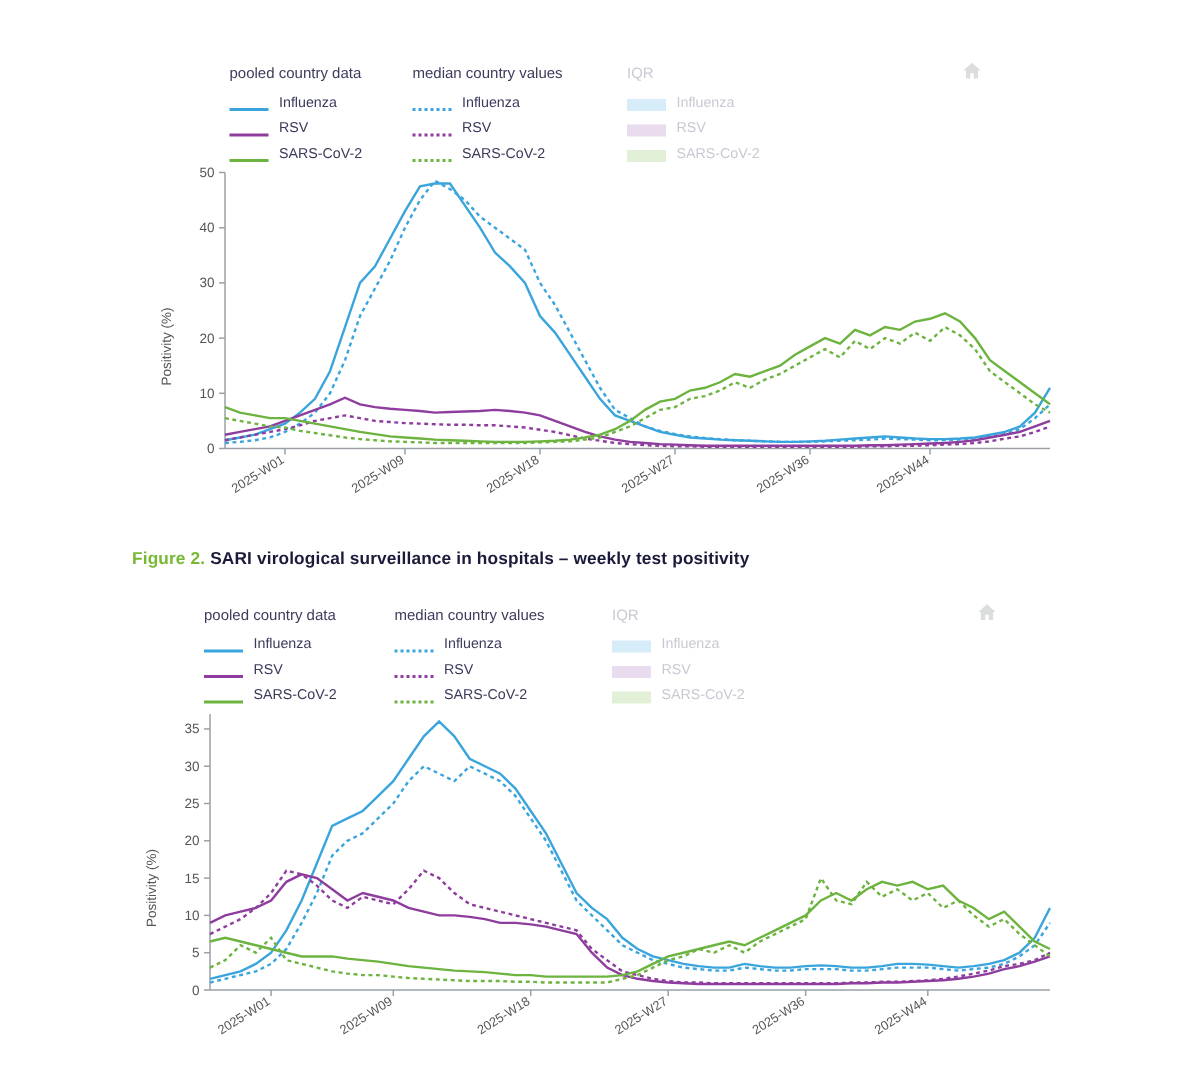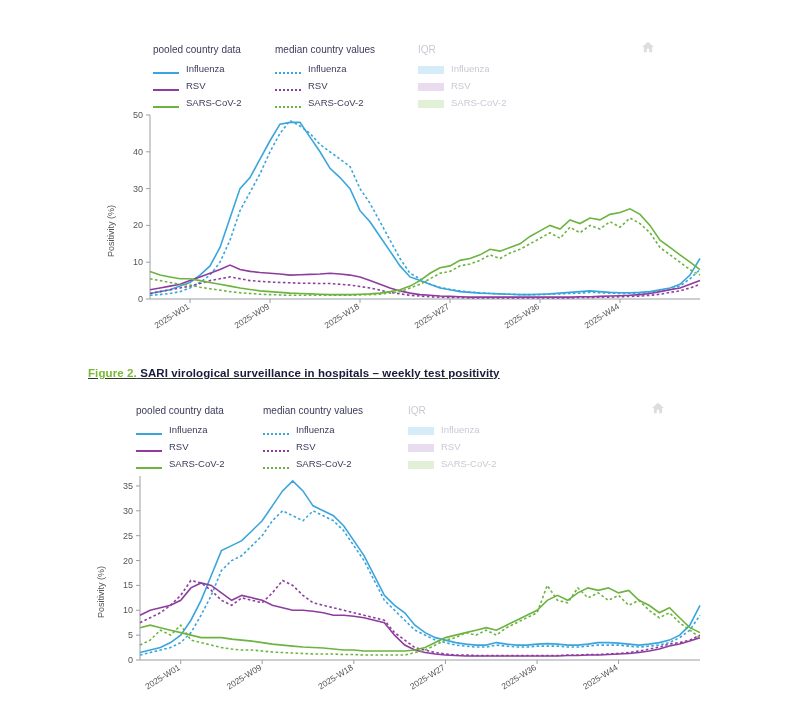--- a/index.html
+++ b/index.html
@@ -127,21 +127,21 @@
         <text x="532" y="281" class="xtick-txt" text-anchor="end" transform="rotate(-32 532 281)">2025-W44</text>
         <path d="M62.00 266.48 L72.00 264.64 L82.00 262.80 L92.00 259.12 L102.00 255.44 L112.00 248.08 L122.00 238.88 L132.00 220.48 L142.00 191.04 L152.00 161.60 L162.00 150.56 L172.00 132.16 L182.00 113.76 L192.00 97.20 L202.00 95.36 L212.00 95.36 L222.00 110.08 L232.00 124.80 L242.00 141.36 L252.00 150.56 L262.00 161.60 L272.00 183.68 L282.00 194.72 L292.00 209.44 L302.00 224.16 L312.00 238.88 L322.00 249.92 L332.00 253.60 L342.00 257.28 L352.00 260.96 L362.00 262.80 L372.00 264.64 L382.00 265.38 L392.00 266.11 L402.00 266.48 L412.00 266.85 L422.00 267.22 L432.00 267.58 L442.00 267.58 L452.00 267.22 L462.00 266.85 L472.00 266.11 L482.00 265.38 L492.00 264.64 L502.00 263.90 L512.00 264.64 L522.00 265.38 L532.00 265.74 L542.00 265.74 L552.00 265.38 L562.00 264.64 L572.00 262.80 L582.00 260.96 L592.00 257.28 L602.00 248.08 L612.00 231.52 " class="series" stroke="#3aa5dc"></path>
         <path d="M62.00 268.32 L72.00 267.58 L82.00 266.48 L92.00 264.64 L102.00 260.96 L112.00 255.44 L122.00 248.08 L132.00 235.20 L142.00 213.12 L152.00 183.68 L162.00 165.28 L172.00 146.88 L182.00 124.80 L192.00 106.40 L202.00 93.52 L212.00 99.04 L222.00 106.40 L232.00 117.44 L242.00 124.80 L252.00 132.16 L262.00 139.52 L272.00 161.60 L282.00 176.32 L292.00 194.72 L302.00 213.12 L312.00 231.52 L322.00 246.24 L332.00 251.76 L342.00 257.28 L352.00 260.22 L362.00 262.43 L372.00 263.90 L382.00 265.01 L392.00 265.74 L402.00 266.48 L412.00 266.85 L422.00 267.22 L432.00 267.58 L442.00 267.58 L452.00 267.58 L462.00 267.22 L472.00 266.85 L482.00 266.48 L492.00 266.11 L502.00 265.38 L512.00 265.74 L522.00 266.11 L532.00 266.48 L542.00 266.48 L552.00 266.11 L562.00 265.38 L572.00 263.90 L582.00 262.43 L592.00 259.12 L602.00 251.76 L612.00 242.56 " class="series dotted" stroke="#3aa5dc"></path>
         <path d="M62.00 262.80 L72.00 260.96 L82.00 259.12 L92.00 257.28 L102.00 253.60 L112.00 249.92 L122.00 246.24 L132.00 242.56 L142.00 238.14 L152.00 242.56 L162.00 244.40 L172.00 245.50 L182.00 246.24 L192.00 246.98 L202.00 248.08 L212.00 247.71 L222.00 247.34 L232.00 246.98 L242.00 246.24 L252.00 246.98 L262.00 248.08 L272.00 249.92 L282.00 253.60 L292.00 257.28 L302.00 260.96 L312.00 263.90 L322.00 266.11 L332.00 267.58 L342.00 268.32 L352.00 269.06 L362.00 269.42 L372.00 269.79 L382.00 270.16 L392.00 270.16 L402.00 270.16 L412.00 270.16 L422.00 270.16 L432.00 270.16 L442.00 270.16 L452.00 270.16 L462.00 270.16 L472.00 270.16 L482.00 270.16 L492.00 269.79 L502.00 269.79 L512.00 269.42 L522.00 269.06 L532.00 268.69 L542.00 268.32 L552.00 267.58 L562.00 266.48 L572.00 264.64 L582.00 262.80 L592.00 260.96 L602.00 257.28 L612.00 253.60 " class="series" stroke="#8e3d9e"></path>
         <path d="M62.00 266.48 L72.00 264.64 L82.00 262.80 L92.00 260.96 L102.00 259.12 L112.00 256.54 L122.00 253.60 L132.00 251.76 L142.00 249.92 L152.00 251.76 L162.00 253.60 L172.00 254.34 L182.00 255.07 L192.00 255.44 L202.00 255.81 L212.00 256.18 L222.00 256.18 L232.00 256.54 L242.00 256.54 L252.00 257.28 L262.00 258.02 L272.00 259.49 L282.00 260.96 L292.00 263.17 L302.00 265.38 L312.00 266.85 L322.00 268.32 L332.00 269.06 L342.00 269.79 L352.00 270.16 L362.00 270.53 L372.00 270.53 L382.00 270.90 L392.00 270.90 L402.00 270.90 L412.00 270.90 L422.00 270.90 L432.00 270.90 L442.00 270.90 L452.00 270.90 L462.00 270.90 L472.00 270.90 L482.00 270.90 L492.00 270.53 L502.00 270.53 L512.00 270.16 L522.00 270.16 L532.00 269.79 L542.00 269.42 L552.00 269.06 L562.00 268.32 L572.00 267.22 L582.00 265.38 L592.00 263.90 L602.00 260.96 L612.00 257.28 " class="series dotted" stroke="#8e3d9e"></path>
         <path d="M62.00 244.40 L72.00 248.08 L82.00 249.92 L92.00 251.76 L102.00 251.76 L112.00 253.60 L122.00 255.44 L132.00 257.28 L142.00 259.12 L152.00 260.96 L162.00 262.43 L172.00 263.90 L182.00 264.64 L192.00 265.38 L202.00 266.11 L212.00 266.48 L222.00 266.85 L232.00 267.22 L242.00 267.58 L252.00 267.58 L262.00 267.58 L272.00 267.22 L282.00 266.85 L292.00 266.11 L302.00 264.64 L312.00 262.80 L322.00 259.12 L332.00 253.60 L342.00 246.24 L352.00 240.72 L362.00 238.88 L372.00 233.36 L382.00 231.52 L392.00 227.84 L402.00 222.32 L412.00 224.16 L422.00 220.48 L432.00 216.80 L442.00 209.44 L452.00 203.92 L462.00 198.40 L472.00 202.08 L482.00 192.88 L492.00 196.56 L502.00 191.04 L512.00 192.88 L522.00 187.36 L532.00 185.52 L542.00 181.84 L552.00 187.36 L562.00 198.40 L572.00 213.12 L582.00 220.48 L592.00 227.84 L602.00 235.20 L612.00 242.56 " class="series" stroke="#6cb33f"></path>
         <path d="M62.00 251.76 L72.00 253.60 L82.00 255.44 L92.00 257.28 L102.00 258.02 L112.00 260.22 L122.00 261.70 L132.00 263.17 L142.00 264.64 L152.00 265.74 L162.00 266.48 L172.00 267.22 L182.00 267.58 L192.00 267.95 L202.00 268.32 L212.00 268.32 L222.00 268.32 L232.00 268.32 L242.00 268.32 L252.00 268.32 L262.00 268.32 L272.00 267.95 L282.00 267.58 L292.00 267.22 L302.00 266.11 L312.00 264.64 L322.00 260.96 L332.00 257.28 L342.00 251.76 L352.00 246.24 L362.00 244.40 L372.00 238.88 L382.00 237.04 L392.00 233.36 L402.00 227.84 L412.00 231.52 L422.00 226.00 L432.00 222.32 L442.00 216.80 L452.00 211.28 L462.00 205.76 L472.00 211.28 L482.00 200.24 L492.00 205.76 L502.00 198.40 L512.00 202.08 L522.00 194.72 L532.00 200.24 L542.00 191.04 L552.00 196.56 L562.00 205.76 L572.00 220.48 L582.00 227.84 L592.00 235.20 L602.00 242.56 L612.00 248.08 " class="series dotted" stroke="#6cb33f"></path>
       </svg>
   </div>
 
-  <div class="fig-title" style="left:88px;top:367px;text-decoration:underline;">
+  <div class="fig-title" style="left:88px;top:367px;">
     <span class="num">Figure 2.</span>
     <span class="txt">SARI virological surveillance in hospitals – weekly test positivity</span>
   </div>
 
   <div class="panel" style="left:68px;top:388px;width:710px;height:320px;">
 
     <div class="legend" style="left:68px;top:17px;width:540px;height:70px;">
       <div class="legend-col" style="left:0px;width:125px;">
         <div class="legend-head">pooled country data</div>
         <div class="legend-row">

